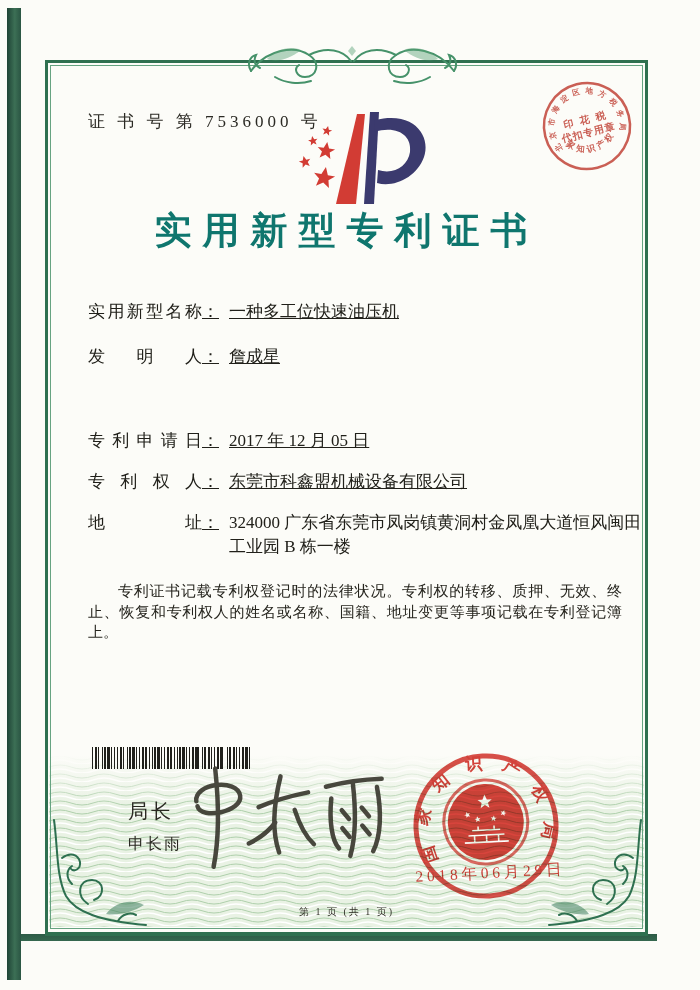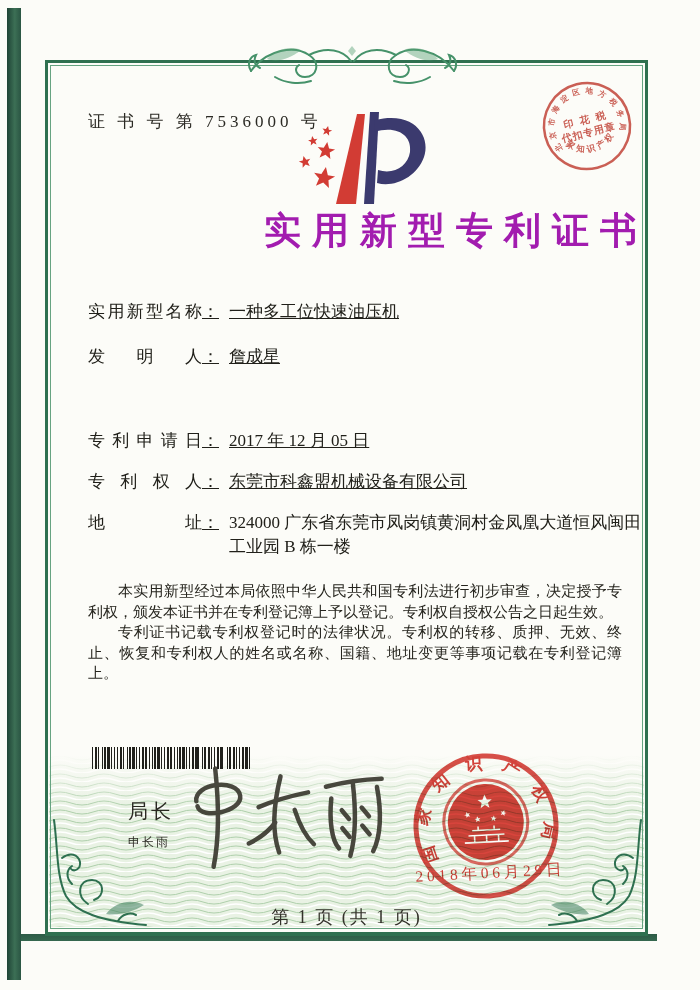--- a/index.html
+++ b/index.html
@@ -17,50 +17,50 @@
     background:linear-gradient(180deg,#2c5b46,#35684f); }
 
   .page { position:absolute; left:45px; top:60px; width:603px; height:876px; }
   .frame-outer { position:absolute; inset:0; border:3px solid #2f7050; border-bottom-width:4px; }
   .frame-inner { position:absolute; left:5px; top:5px; right:5px; bottom:7px; border:1px solid #66a381; }
 
   .guilloche { position:absolute; left:4px; top:695px; width:595px; height:172px; }
 
   .cert-no { position:absolute; left:43px; top:50px; font-size:17px; letter-spacing:4px; color:#2b2a24; }
   .logo { position:absolute; left:241px; top:48px; }
-  .title { position:absolute; left:0; right:0; top:146px; text-align:right;
-           font-size:37px; font-weight:700; letter-spacing:11px; color:#a21caf; }
+  .title { position:absolute; left:0; right:0; top:146px; text-align:center;
+           font-size:37px; font-weight:700; letter-spacing:11px; color:#0f766e; }
 
   .row { position:absolute; left:43px; font-size:17px; white-space:nowrap; color:#21201a;text-decoration:underline; }
   .lbl { display:inline-block; width:114px; text-align:justify; text-align-last:justify; }
   .val { margin-left:10px; }
   .addr-val { white-space:normal; display:inline-block; width:414px; vertical-align:top; line-height:24px; }
 
   .grant2 { position:absolute; left:340px; top:0; }
 
   .body-text { position:absolute; left:43px; top:521px; width:534px;
     font-size:15px; line-height:20.5px; text-align:justify; color:#26251e; }
   .body-text p { text-indent:2em; }
 
   .barcode { position:absolute; left:47px; top:687px; width:158px; height:22px;
     background:repeating-linear-gradient(90deg,
       #20201b 0 1.5px, transparent 1.5px 3px,
       #20201b 3px 5.5px, transparent 5.5px 6.5px,
       #20201b 6.5px 7.5px, transparent 7.5px 10px,
       #20201b 10px 11px, transparent 11px 12.5px); }
 
   .director { position:absolute; left:83px; top:738px; font-size:20px; letter-spacing:3px; color:#2a2922; }
-  .director-name { position:absolute; left:83px; top:774px; font-size:12px; letter-spacing:2px; color:#2a2922; }
+  .director-name { position:absolute; left:83px; top:774px; font-size:16px; letter-spacing:2px; color:#2a2922; }
   .signature { position:absolute; left:140px; top:700px; transform:rotate(-2deg); }
 
   .seal { position:absolute; left:361px; top:686px; mix-blend-mode:multiply; opacity:.94; }
   .tax-stamp { position:absolute; left:537px; top:76px; mix-blend-mode:multiply; opacity:.88; }
 
   .page-footer { position:absolute; left:0; right:0; top:845px; text-align:center;
-    font-size:18px; letter-spacing:2px; color:#33322a; }
+    font-size:10px; letter-spacing:2px; color:#33322a; }
 
   .orn-top { position:absolute; left:200px; top:-23px; }
   .orn-corner { position:absolute; top:758px; }
   .orn-corner.left { left:3px; }
   .orn-corner.right { left:500px; transform:scaleX(-1); }
 </style>
 </head>
 <body>
 
 <div class="photo">
@@ -163,21 +163,20 @@
     </div>
     <div class="row" style="top:410px">
       <span class="lbl">专利权人</span><span>：</span><span class="val">东莞市科鑫盟机械设备有限公司</span>
     </div>
     <div class="row" style="top:451px">
       <span class="lbl">地址</span><span>：</span><span class="val addr-val">324000 广东省东莞市凤岗镇黄洞村金凤凰大道恒风闽田工业园 B 栋一楼</span>
     </div>
 
 
     <div class="body-text">
-      <p>本实用新型经过本局依照中华人民共和国专利法进行初步审查，决定授予专利权，颁发本证书并在专利登记簿上予以登记。专利权自授权公告之日起生效。</p>
       <p>专利证书记载专利权登记时的法律状况。专利权的转移、质押、无效、终止、恢复和专利权人的姓名或名称、国籍、地址变更等事项记载在专利登记簿上。</p>
     </div>
 
     <div class="barcode"></div>
 
     <div class="director">局长</div>
     <div class="director-name">申长雨</div>
     <svg class="signature" width="212" height="118" viewBox="0 0 212 118">
       <g fill="none" stroke="#3a392f" stroke-width="4.5" stroke-linecap="round" stroke-linejoin="round" opacity="0.92">
         <path d="M32,6 C34,34 35,70 27,104"></path>

